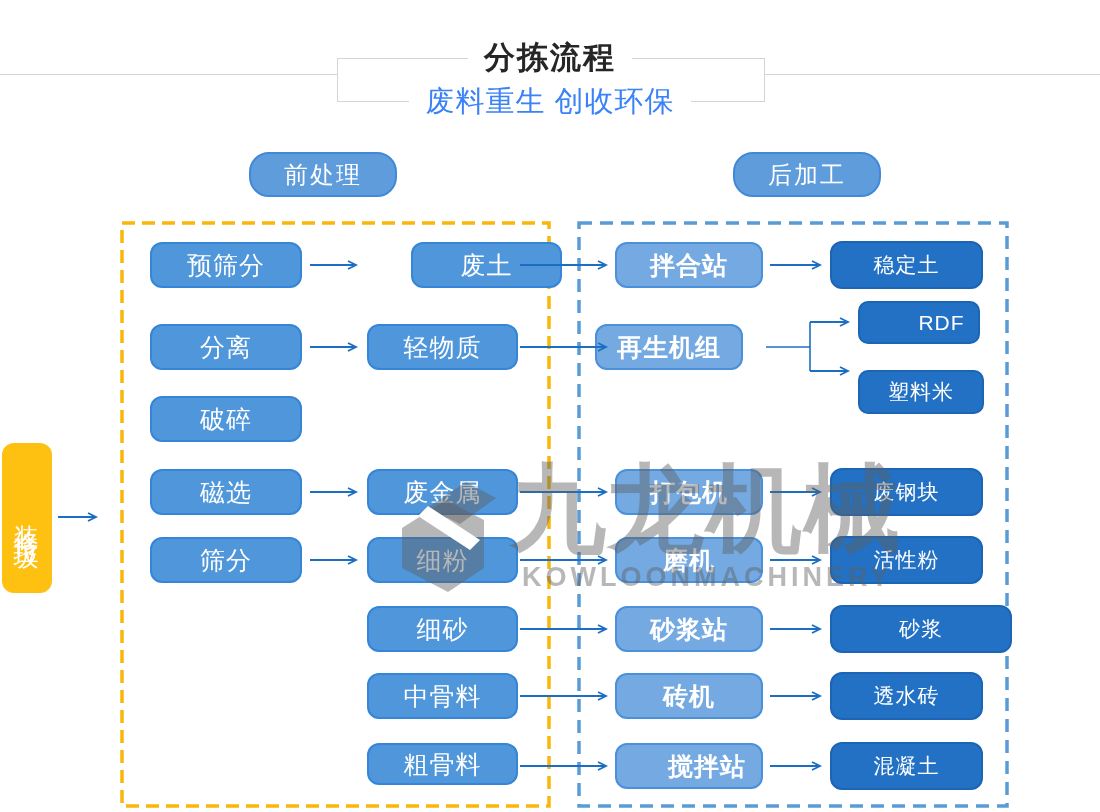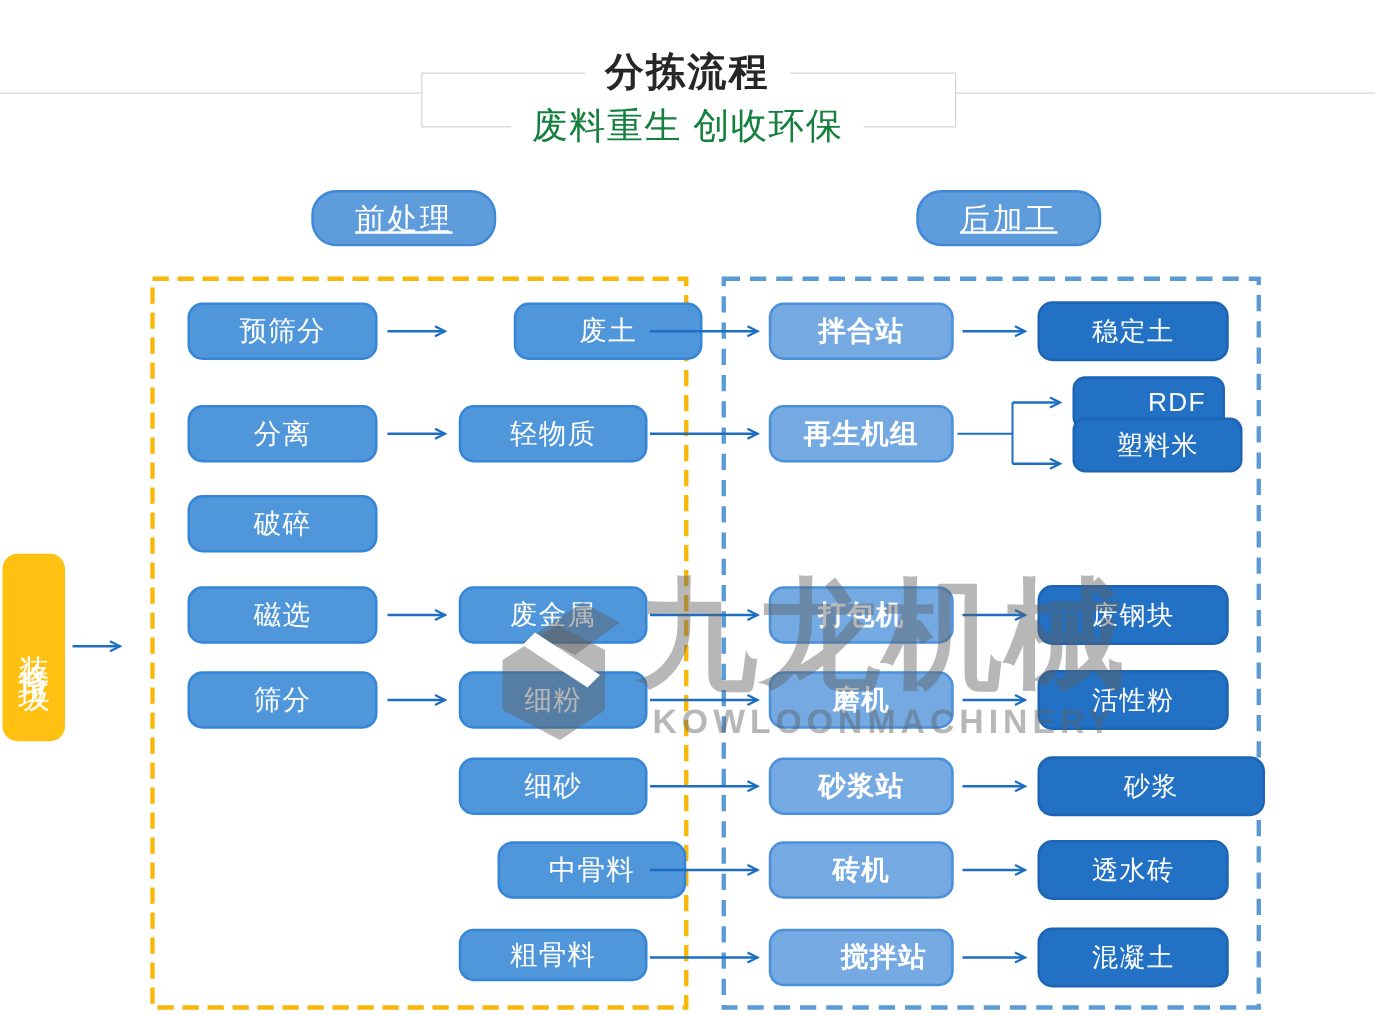--- a/index.html
+++ b/index.html
@@ -20,33 +20,33 @@
   .hdr-line.right{left:764px;width:336px;}
   .title-row{position:absolute;left:337px;width:426px;text-align:center;z-index:2;}
   .title-row.main{top:38px;}
   .title-row.sub{top:84px;}
   .title-row .txt{
     display:inline-block;background:#ffffff;padding:0 16px;
     font-size:31px;font-weight:bold;color:#262626;line-height:40px;
     letter-spacing:2px;
   }
   .title-row.sub .txt{
-    font-weight:normal;color:#15803d;font-size:29px;line-height:34px;letter-spacing:1px;
+    font-weight:normal;color:#3b82f6;font-size:29px;line-height:34px;letter-spacing:1px;
   }
   
   .chip{
     position:absolute;width:148px;height:45px;border-radius:20px;
     background:#5e9cdc;border:2px solid #4189d8;box-sizing:border-box;
     color:#fff;font-size:24px;display:flex;align-items:center;justify-content:center;
-    letter-spacing:2px;z-index:2;text-decoration:underline;
+    letter-spacing:2px;z-index:2;
   }
   
   .node{
     position:absolute;border-radius:12px;box-sizing:border-box;
-    color:#ffffff;font-size:22px;letter-spacing:1px;
+    color:#ffffff;font-size:25px;letter-spacing:1px;
     display:flex;align-items:center;justify-content:center;z-index:2;
   }
   .node.mid  {background:#4f96da;border:2px solid #3585d8;}
   .node.light{background:#74a9e2;border:2px solid #4a90db;font-weight:bold;}
   .node.dark {background:#2271c4;border:2px solid #1c64b4;font-size:21px;}
   
   .source{
     position:absolute;left:2px;top:443px;width:50px;height:150px;border-radius:12px;
     background:#fec111;color:#ffffff;font-size:25px;z-index:2;
     display:flex;align-items:center;justify-content:center;
@@ -95,34 +95,34 @@
   <div class="node mid" style="left:150px;top:324px;width:152px;height:46px;">分离</div>
   <div class="node mid" style="left:150px;top:396px;width:152px;height:46px;">破碎</div>
   <div class="node mid" style="left:150px;top:469px;width:152px;height:46px;">磁选</div>
   <div class="node mid" style="left:150px;top:537px;width:152px;height:46px;">筛分</div>
 
   <div class="node mid" style="left:367px;top:242px;width:151px;height:46px;margin-left:44px;">废土</div>
   <div class="node mid" style="left:367px;top:324px;width:151px;height:46px;">轻物质</div>
   <div class="node mid" style="left:367px;top:469px;width:151px;height:46px;">废金属</div>
   <div class="node mid" style="left:367px;top:537px;width:151px;height:46px;">细粉</div>
   <div class="node mid" style="left:367px;top:606px;width:151px;height:46px;">细砂</div>
-  <div class="node mid" style="left:367px;top:673px;width:151px;height:46px;margin-left:31px;">中骨料</div>
+  <div class="node mid" style="left:367px;top:673px;width:151px;height:46px;">中骨料</div>
   <div class="node mid" style="left:367px;top:743px;width:151px;height:42px;">粗骨料</div>
 
   <div class="node light" style="left:615px;top:242px;width:148px;height:46px;">拌合站</div>
-  <div class="node light" style="left:615px;top:324px;width:148px;height:46px;">再生机组</div>
+  <div class="node light" style="left:595px;top:324px;width:148px;height:46px;">再生机组</div>
   <div class="node light" style="left:615px;top:469px;width:148px;height:46px;">打包机</div>
   <div class="node light" style="left:615px;top:537px;width:148px;height:46px;">磨机</div>
   <div class="node light" style="left:615px;top:606px;width:148px;height:46px;">砂浆站</div>
   <div class="node light" style="left:615px;top:673px;width:148px;height:46px;">砖机</div>
   <div class="node light" style="left:615px;top:743px;width:148px;height:46px;padding-left:36px;">搅拌站</div>
 
   <div class="node dark" style="left:830px;top:241px;width:153px;height:48px;">稳定土</div>
   <div class="node dark" style="left:858px;top:301px;width:122px;height:43px;border-radius:10px;padding-left:45px;">RDF</div>
-  <div class="node dark" style="left:858px;top:334px;width:136px;height:44px;border-radius:10px;">塑料米</div>
+  <div class="node dark" style="left:858px;top:370px;width:126px;height:44px;border-radius:10px;">塑料米</div>
   <div class="node dark" style="left:830px;top:468px;width:153px;height:48px;">废钢块</div>
   <div class="node dark" style="left:830px;top:536px;width:153px;height:48px;">活性粉</div>
   <div class="node dark" style="left:830px;top:605px;width:182px;height:48px;font-family:Liberation Mono, monospace;">砂浆</div>
   <div class="node dark" style="left:830px;top:672px;width:153px;height:48px;">透水砖</div>
   <div class="node dark" style="left:830px;top:742px;width:153px;height:48px;">混凝土</div>
 
   <svg class="layer arrows" width="1100" height="812">
     <defs>
       <marker id="arw" markerWidth="12" markerHeight="12" refX="9" refY="5" orient="auto" markerUnits="userSpaceOnUse">
         <path d="M1,1 L9,5 L1,9" fill="none" stroke="#1c6ec2" stroke-width="1.8"></path>

